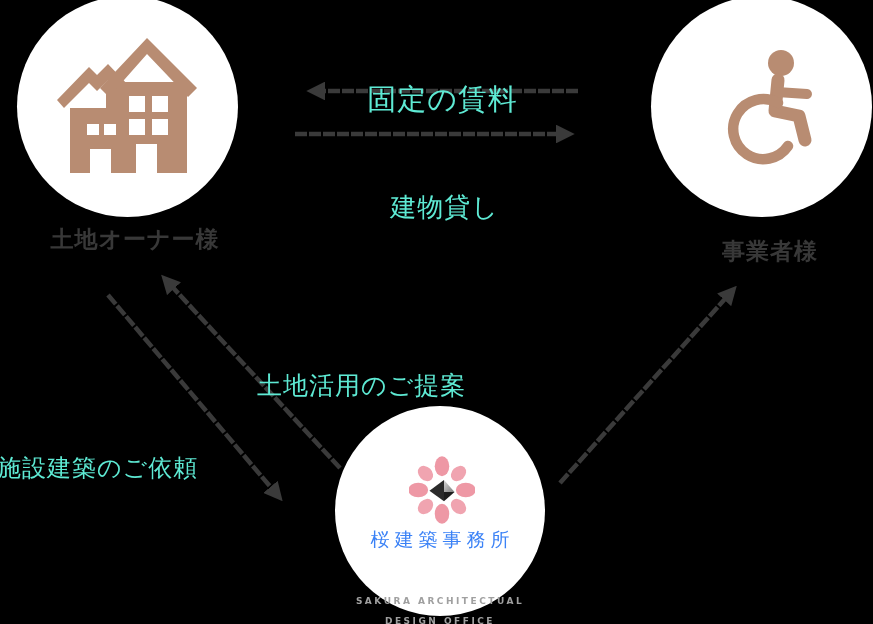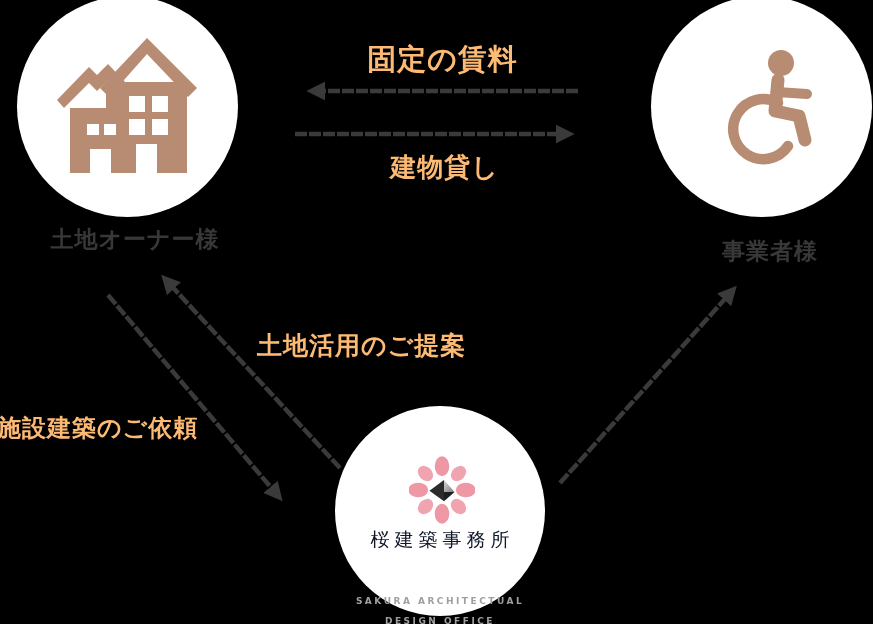--- a/index.html
+++ b/index.html
@@ -18,36 +18,37 @@
   .icon-abs { position:absolute; }
 
   .node-label {
     position:absolute; color:#383838; font-size:23px; font-weight:700;
     text-align:center; white-space:nowrap; letter-spacing:1px;
   }
   #label-owner    { left:28px;  top:224px; width:214px; }
   #label-operator { left:690px; top:236px; width:160px; }
 
   .rel-label {
-    position:absolute; color:#fdba74; font-weight:700; white-space:nowrap;
+    position:absolute; color:#5eead4; font-weight:400; white-space:nowrap;
     letter-spacing:1px;
+    margin-top:40px;
   }
   #label-fixed-rent     { left:355px; top:40px;  width:175px; text-align:center; font-size:29px; }
   #label-building-lease { left:372px; top:150px; width:145px; text-align:center; font-size:26px; }
   #label-proposal       { left:257px; top:329px; font-size:25px; }
   #label-request        { left:-3px;  top:412px; font-size:24px; }
   #label-provision      { left:659px; top:378px; font-size:24px; }
 
   #arrow-layer { position:absolute; left:0; top:0; width:873px; height:624px; }
 
   
   #office-flower { position:absolute; left:74px; top:50px; width:66px; height:68px; }
   #office-name-jp {
     position:absolute; left:0; top:121px; width:210px; text-align:center;
-    color:#0f172a; font-size:19px; letter-spacing:5px; text-indent:5px;
+    color:#3b82f6; font-size:19px; letter-spacing:5px; text-indent:5px;
     white-space:nowrap;
   }
   #office-name-en1, #office-name-en2 {
     position:absolute; left:0; width:210px; text-align:center;
     color:#a0a0a0; font-size:9px; font-weight:700; letter-spacing:2.5px;
     white-space:nowrap;
     margin-top:38px;
   }
   #office-name-en1 { top:152px; }
   #office-name-en2 { top:172px; }

